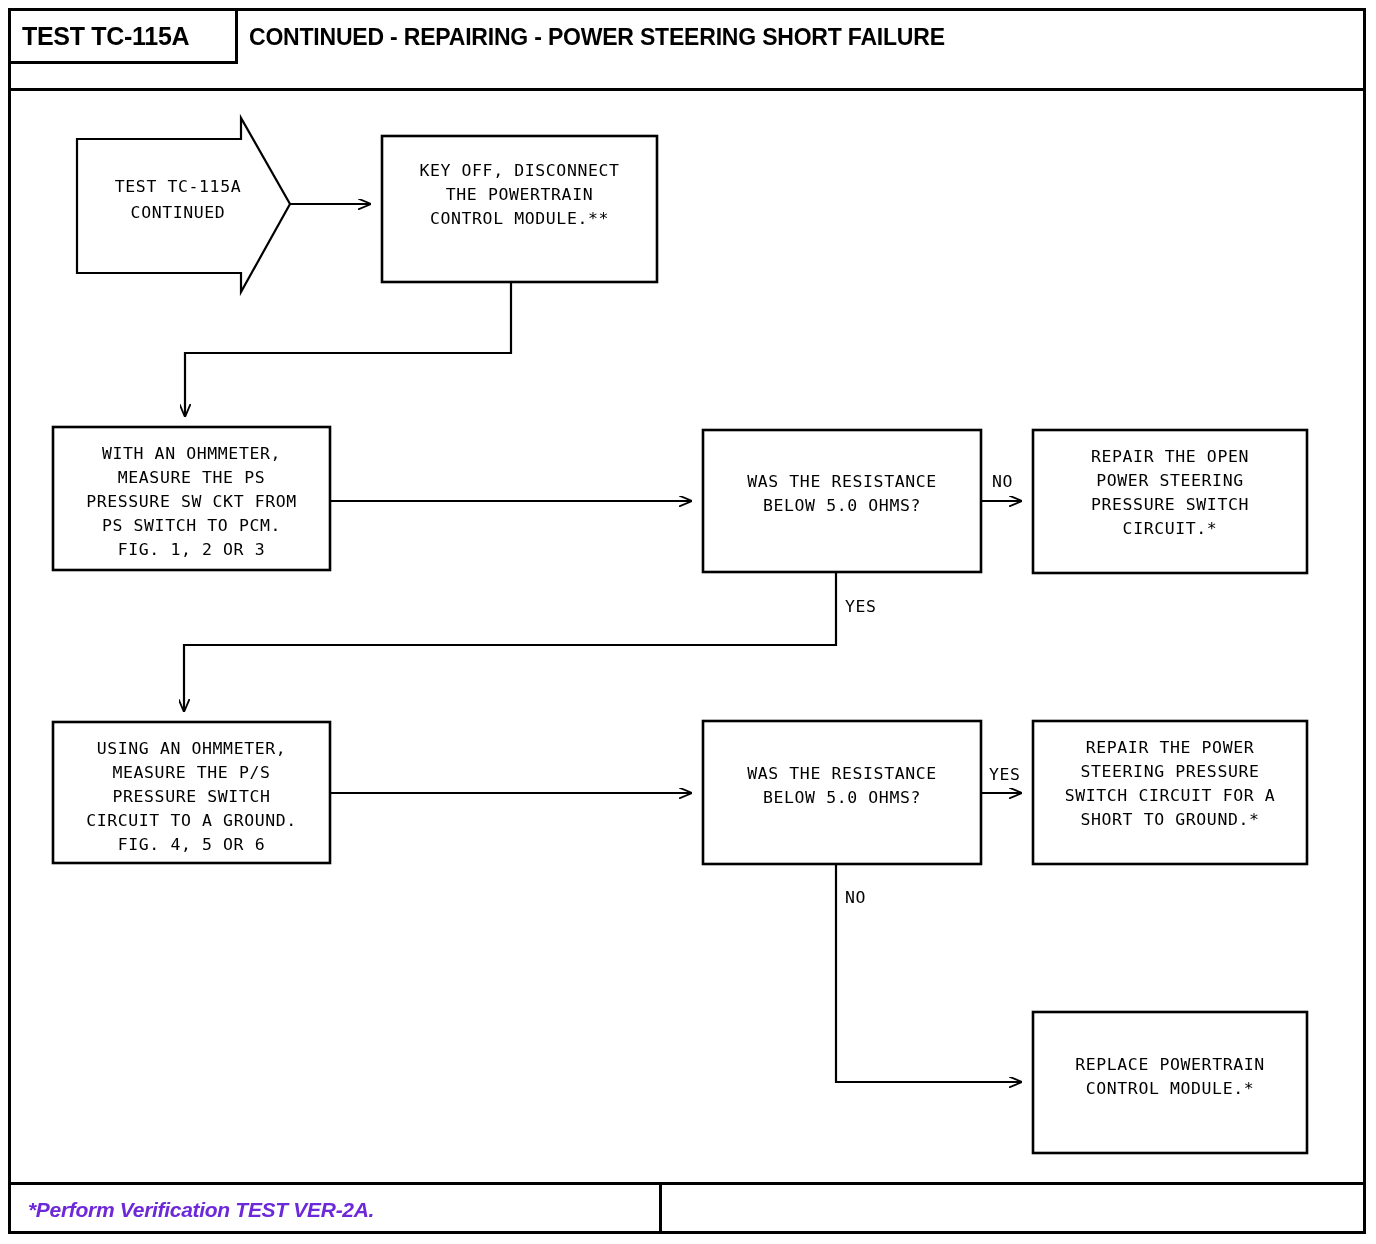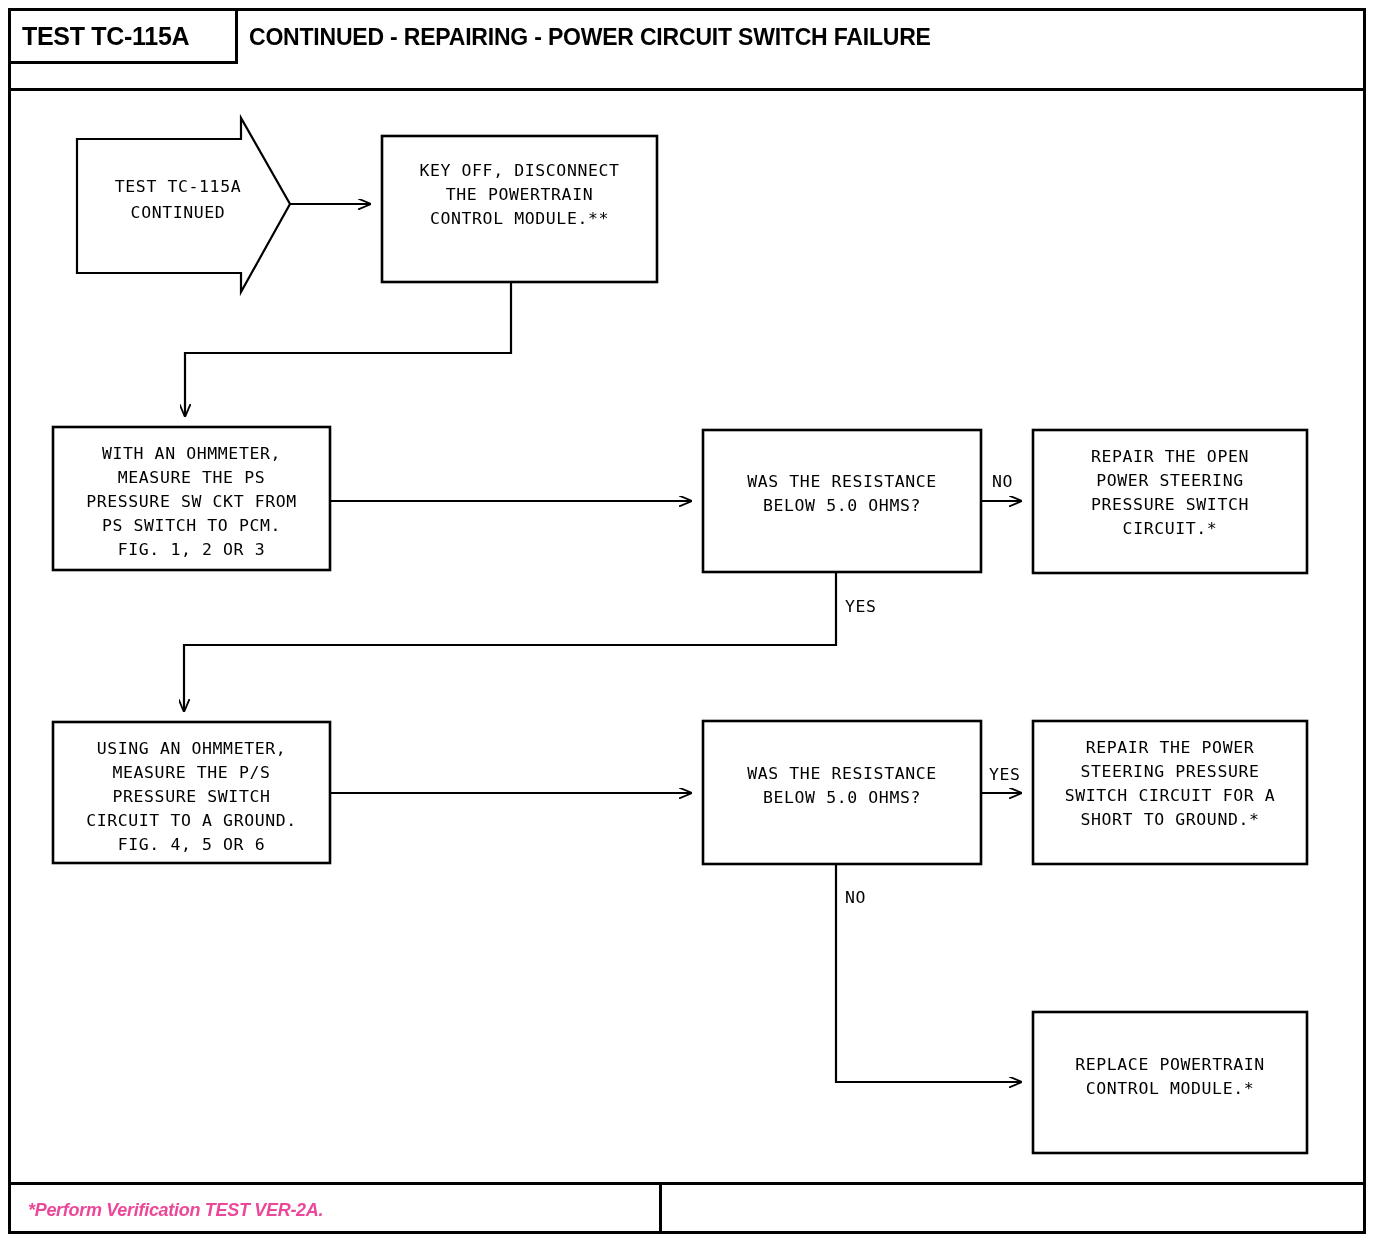--- a/index.html
+++ b/index.html
@@ -86,24 +86,24 @@
   }
   .footer-cell {
     position: absolute;
     top: 1187px;
     height: 46px;
     display: flex;
     align-items: center;
     font-family: "Liberation Sans", sans-serif;
     font-style: italic;
     font-weight: bold;
-    font-size: 18px;
+    font-size: 21px;
     letter-spacing: -0.3px;
     white-space: nowrap;
-    color: #ec4899;
+    color: #6d28d9;
   }
   .footer-left  { left: 28px; }
   .footer-right { left: 676px; }
   .footer-divider {
     position: absolute;
     left: 659px;
     top: 1185px;
     width: 0;
     height: 48px;
     border-left: 3px solid #000;
@@ -149,21 +149,21 @@
 <body>
 
 <div id="page">
 
   <div class="page-frame"></div>
 
   <div class="header-band"></div>
   <div class="header-code-box">
     <span class="header-code-text">TEST TC-115A</span>
   </div>
-  <div class="header-title">CONTINUED - REPAIRING - POWER CIRCUIT SWITCH FAILURE</div>
+  <div class="header-title">CONTINUED - REPAIRING - POWER STEERING SHORT FAILURE</div>
 
   <svg id="flow" width="1376" height="1244" viewBox="0 0 1376 1244">
 
     <defs>
       <marker id="ah" markerWidth="13" markerHeight="11" refX="12" refY="5.5" orient="auto" markerUnits="userSpaceOnUse">
         <path d="M0,0 L13,5.5 L0,11" fill="none" stroke="#000" stroke-width="1.8"></path>
       </marker>
     </defs>
 
     <g>

